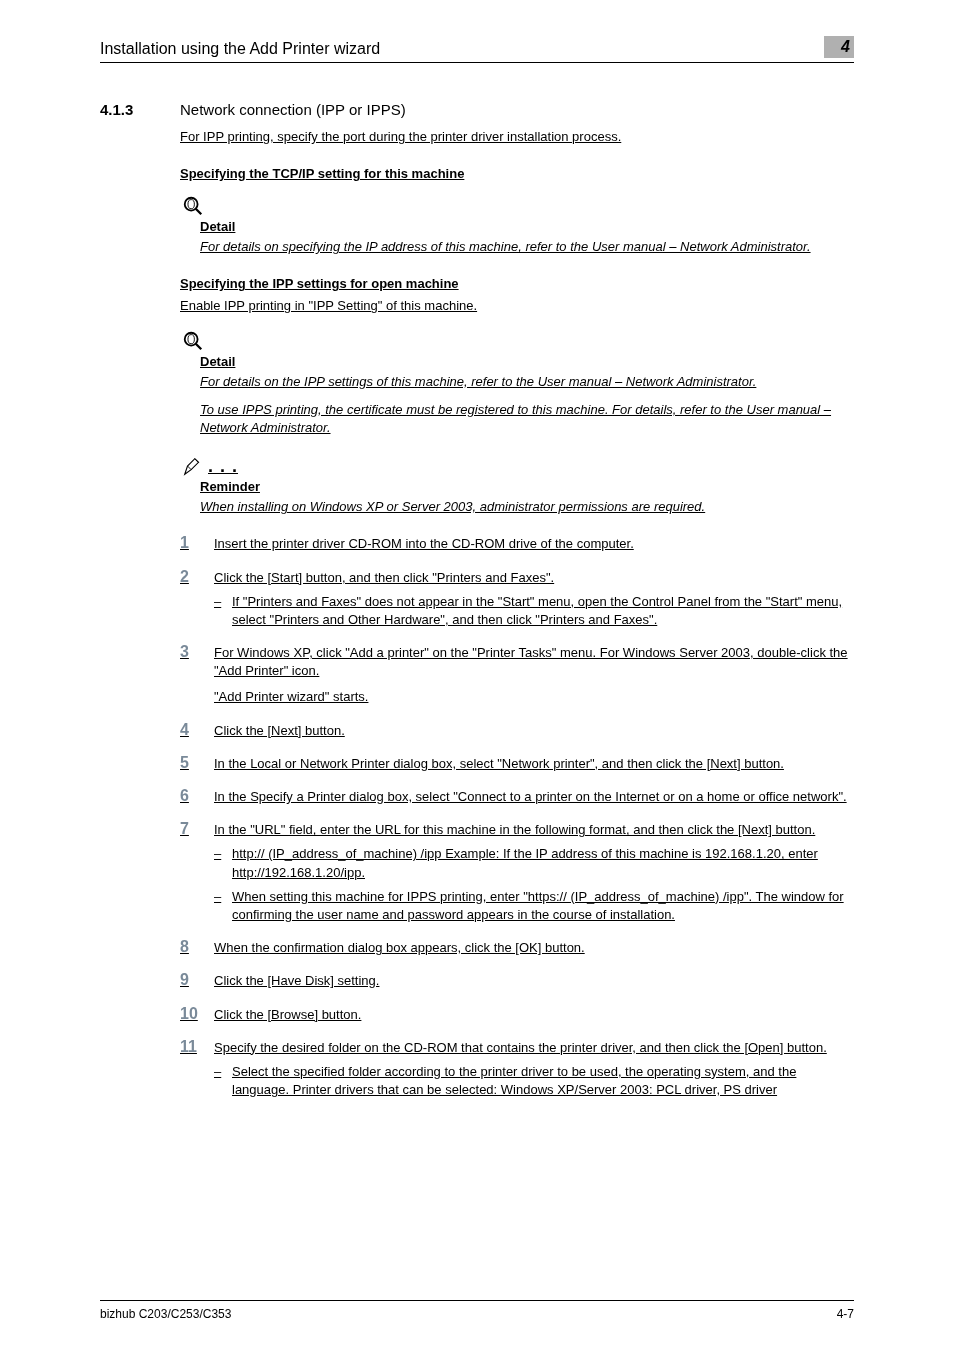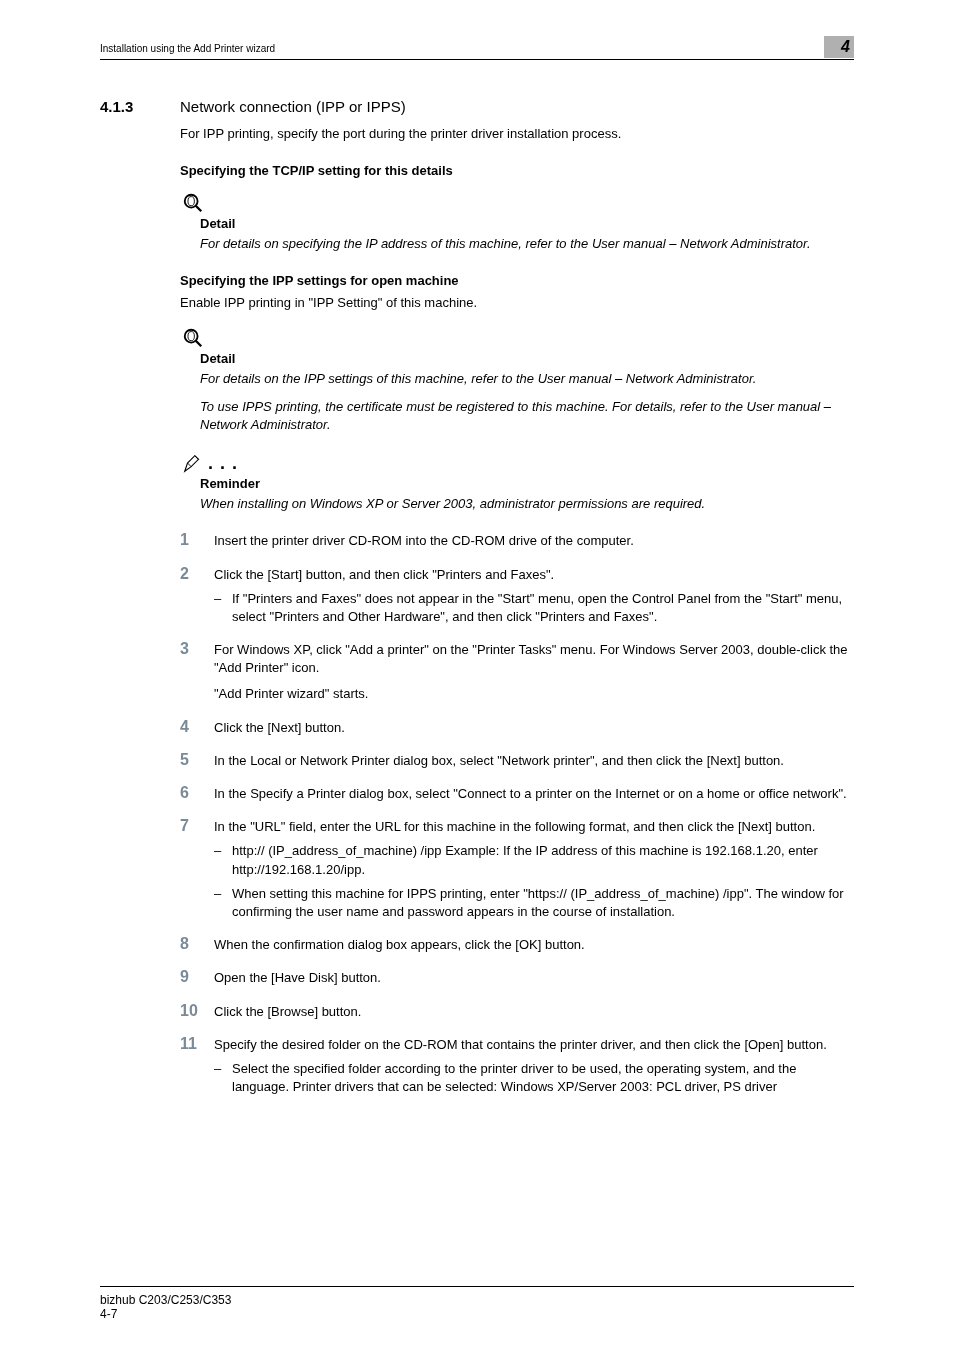--- a/index.html
+++ b/index.html
@@ -18,21 +18,21 @@
     box-sizing: border-box;
     position: relative;
   }
   .header {
     position: relative;
     border-bottom: 1px solid #000;
     padding-bottom: 4px;
     margin-bottom: 38px;
   }
   .header .breadcrumb {
-    font-size: 10px;
+    font-size: 16px;
     color: #000;
   }
   .header .chapter-box {
     position: absolute;
     right: 0;
     top: -4px;
     width: 30px;
     height: 22px;
     background: #b0b0b0;
     text-align: right;
@@ -59,20 +59,21 @@
     font-size: 15px;
     flex-shrink: 0;
   }
   .section-title {
     font-weight: normal;
     font-size: 15px;
   }
   .content {
     margin-left: 80px;
     margin-right: 0;
+    text-decoration: underline;
   }
   .para {
     margin: 6px 0 14px 0;
     line-height: 1.4;
   }
   .bold-head {
     font-weight: bold;
     margin-top: 20px;
     margin-bottom: 6px;
   }
@@ -142,21 +143,20 @@
   .footer {
     position: absolute;
     bottom: 30px;
     left: 100px;
     right: 100px;
     border-top: 1px solid #000;
     padding-top: 6px;
     font-size: 12px;
     display: flex;
     justify-content: space-between;
-    flex-direction: column;
   }
 </style>
 </head>
 <body>
 
 <div class="page">
 
   <div class="header">
     <span class="breadcrumb">Installation using the Add Printer wizard</span>
     <div class="chapter-box">
@@ -166,21 +166,21 @@
 
   <div class="section-row">
     <div class="section-num">4.1.3</div>
     <div class="section-title">Network connection (IPP or IPPS)</div>
   </div>
 
   <div class="content">
 
     <div class="para">For IPP printing, specify the port during the printer driver installation process.</div>
 
-    <div class="bold-head">Specifying the TCP/IP setting for this details</div>
+    <div class="bold-head">Specifying the TCP/IP setting for this machine</div>
 
     <div class="detail-block">
       <svg class="detail-icon" viewBox="0 0 24 24">
         <circle cx="10" cy="10" r="7" fill="none" stroke="#000" stroke-width="2"></circle>
         <ellipse cx="10" cy="10" rx="3.5" ry="5" fill="none" stroke="#000" stroke-width="1"></ellipse>
         <line x1="15" y1="15" x2="21" y2="21" stroke="#000" stroke-width="2.5"></line>
       </svg>
       <div class="detail-label">Detail</div>
       <div class="detail-text">For details on specifying the IP address of this machine, refer to the User manual – Network Administrator.</div>
     </div>
@@ -261,21 +261,21 @@
       <div>When setting this machine for IPPS printing, enter "https:// (IP_address_of_machine) /ipp". The window for confirming the user name and password appears in the course of installation.</div>
     </div>
 
     <div class="step-row">
       <div class="step-num">8</div>
       <div class="step-text">When the confirmation dialog box appears, click the [OK] button.</div>
     </div>
 
     <div class="step-row">
       <div class="step-num">9</div>
-      <div class="step-text">Open the [Have Disk] button.</div>
+      <div class="step-text">Click the [Have Disk] setting.</div>
     </div>
 
     <div class="step-row">
       <div class="step-num">10</div>
       <div class="step-text">Click the [Browse] button.</div>
     </div>
 
     <div class="step-row">
       <div class="step-num">11</div>
       <div class="step-text">Specify the desired folder on the CD-ROM that contains the printer driver, and then click the [Open] button.</div>

